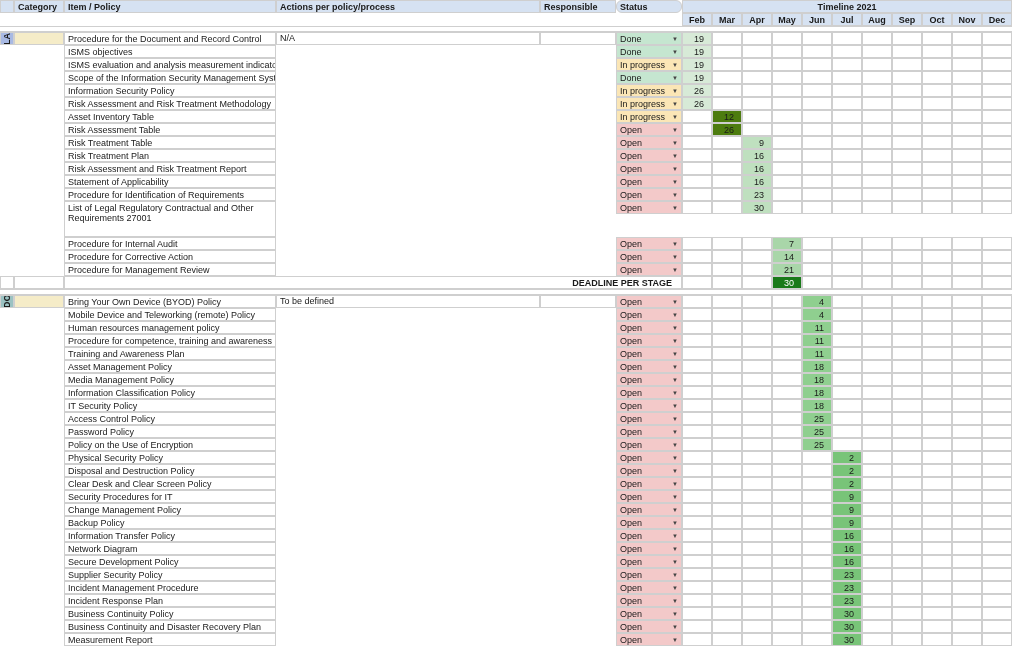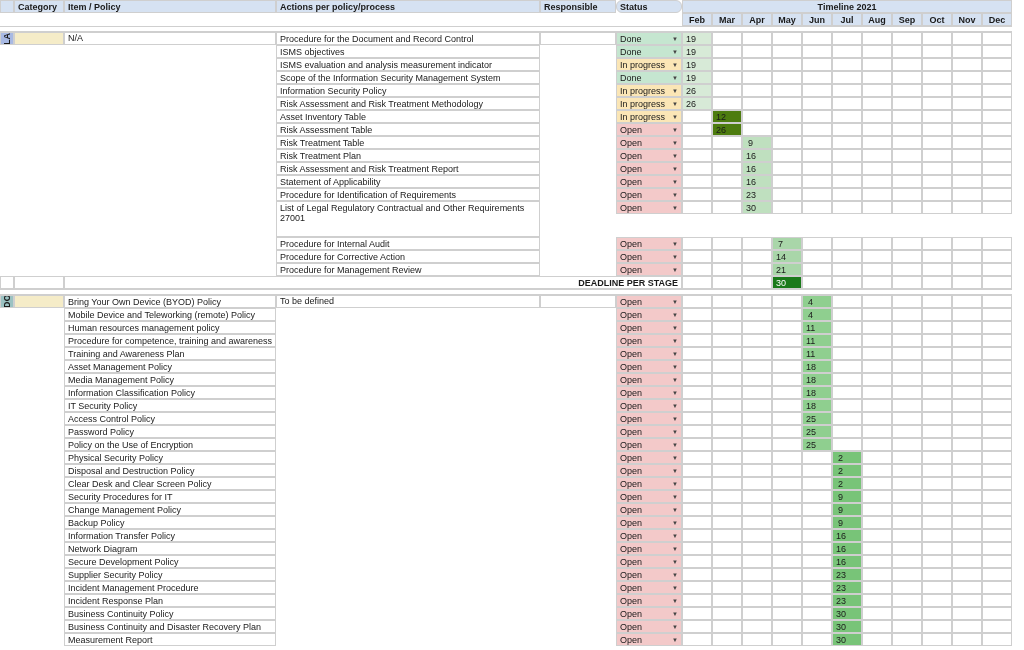--- a/index.html
+++ b/index.html
@@ -10,29 +10,29 @@
   .header.center { text-align: center; }
   .timeline-title { background: #d6e2f2; font-weight: bold; text-align: center; grid-column: 7 / span 11; }
   .vbar-plan { background: #a8b9e3; }
   .vbar-do { background: #9bc2c2; }
   .vlabel { writing-mode: vertical-rl; transform: rotate(180deg); text-align: center; font-weight: bold; font-size: 9px; display:flex; align-items:center; justify-content:center; }
   .catcol { background: #f5ecc8; }
   .status-done { background: #c5e6d0; }
   .status-prog { background: #fbe6b6; }
   .status-open { background: #f3c9c9; }
   .chev { float: right; font-size: 6px; color: #444; }
-  .month-cell { text-align: right; padding-right: 18px; }
+  .month-cell { text-align: right; padding-right: 7px; }
   .m-feb { background: #d7ead7; }
   .m-mar { background: #4d7c0f; }
   .m-apr { background: #bfe0bf; }
   .m-may { background: #a9d6a9; }
   .m-jun { background: #8fcf8f; }
   .m-jul { background: #78c478; }
   .m-deadline { background: #1a7a1a; color: #fff; }
-  .right-bold { text-align: right; font-weight: bold; padding-right:3px; }
+  .right-bold { text-align: right; font-weight: bold; padding-right:9px; }
   .spacer { border-left:none; border-right:none; }
   .tall { height: 36px; line-height: 10px; white-space: normal; }
 </style>
 </head>
 <body>
 
 <div class="sheet" id="sheet">
     <div class="cell header" style="grid-row: 1 / span 2;"></div>
     <div class="cell header" style="grid-row: 1 / span 2;">Category</div>
     <div class="cell header" style="grid-row: 1 / span 2;">Item / Policy</div>
@@ -63,22 +63,22 @@
     <div class="cell spacer" style="height: 6px;"></div>
     <div class="cell spacer" style="height: 6px;"></div>
     <div class="cell spacer" style="height: 6px;"></div>
     <div class="cell spacer" style="height: 6px;"></div>
     <div class="cell spacer" style="height: 6px;"></div>
     <div class="cell spacer" style="height: 6px;"></div>
     <div class="cell spacer" style="height: 6px;"></div>
     <div class="cell spacer" style="height: 6px;"></div>
     <div class="cell vbar-plan vlabel" style="grid-row: span 17;">PLAN</div>
     <div class="cell catcol" style="grid-row: span 17;"></div>
+    <div class="cell ">Procedure for the Document and Record Control</div>
     <div class="cell " style="grid-row: span 17; white-space: normal; display: flex; align-items: center;">N/A</div>
-    <div class="cell ">Procedure for the Document and Record Control</div>
     <div class="cell " style="grid-row: span 17;"></div>
     <div class="cell status-done"><span>Done</span><span class="chev">▼</span></div>
     <div class="cell month-cell m-feb">19</div>
     <div class="cell "></div>
     <div class="cell "></div>
     <div class="cell "></div>
     <div class="cell "></div>
     <div class="cell "></div>
     <div class="cell "></div>
     <div class="cell "></div>

